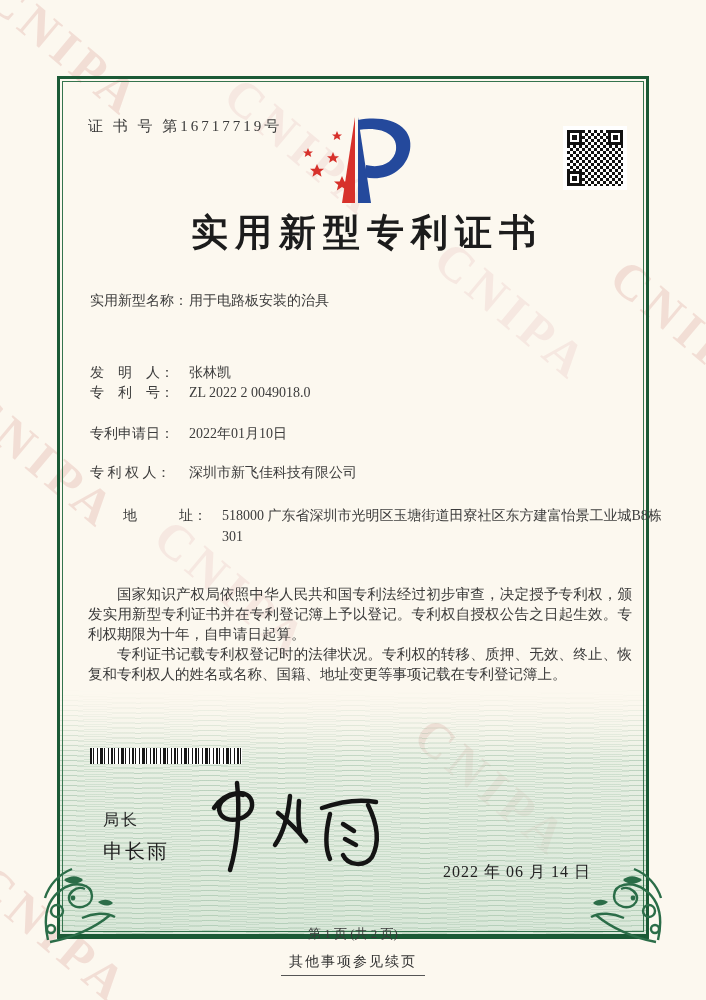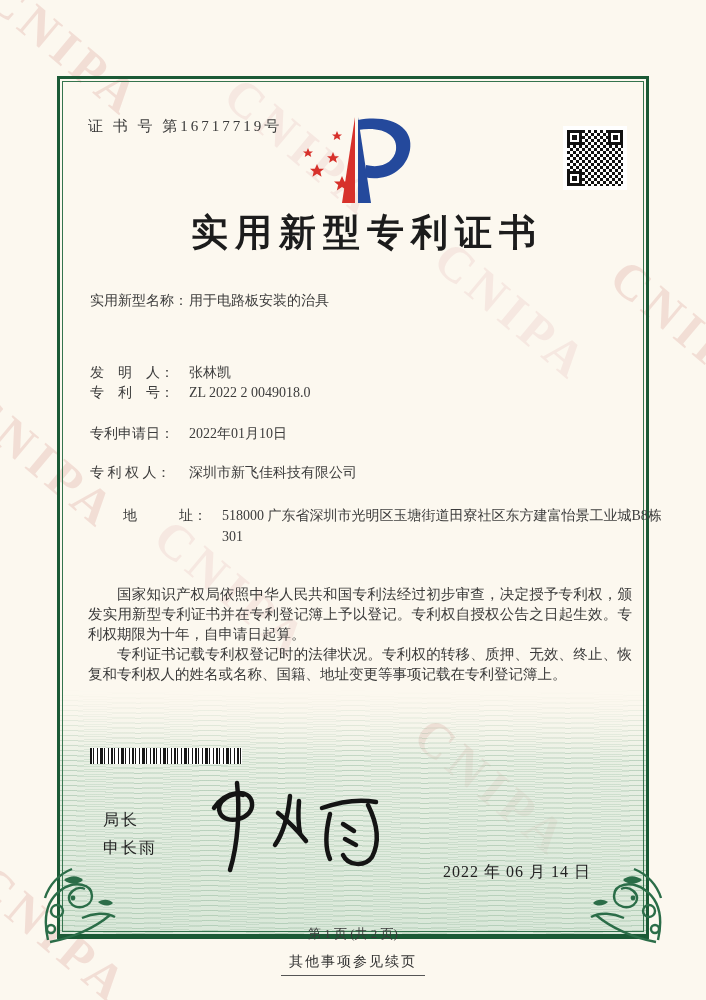--- a/index.html
+++ b/index.html
@@ -76,21 +76,21 @@
   
   .barcode {
     position:absolute; left:90px; top:748px; width:152px; height:16px; z-index:2;
     background:repeating-linear-gradient(90deg,
       #161616 0 2px, #fff 2px 3px, #161616 3px 4px, #fff 4px 7px,
       #161616 7px 8px, #fff 8px 10px, #161616 10px 13px, #fff 13px 14px,
       #161616 14px 15px, #fff 15px 18px, #161616 18px 19px, #fff 19px 21px);
   }
   
   .signer-title { position:absolute; left:103px; top:810px; font-size:16px; color:#222; z-index:2; letter-spacing:2px; }
-  .signer-name  { position:absolute; left:103px; top:838px; font-size:16px; color:#222; z-index:2; letter-spacing:2px; }
+  .signer-name  { position:absolute; left:103px; top:838px; font-size:20px; color:#222; z-index:2; letter-spacing:2px; }
   .signature { position:absolute; left:196px; top:778px; width:190px; height:96px; z-index:2; }
   .issue-date { position:absolute; left:443px; top:862px; font-size:16px; color:#222; z-index:2; letter-spacing:1px; }
   
   .page-info { position:absolute; left:57px; top:912px; width:592px; text-align:center;
     font-size:13px; color:#3a3a3a; z-index:3;margin-top:13px; }
   .footer-note { position:absolute; left:0; top:952px; width:706px; text-align:center; z-index:2; }
   .footer-note span { display:inline-block; font-size:14px; color:#333; letter-spacing:2px;
     border-bottom:1px solid #555; padding:0 8px 4px; }
   .corner { position:absolute; width:92px; height:88px; z-index:3; }
   .corner.bl { left:40px; top:856px; }

